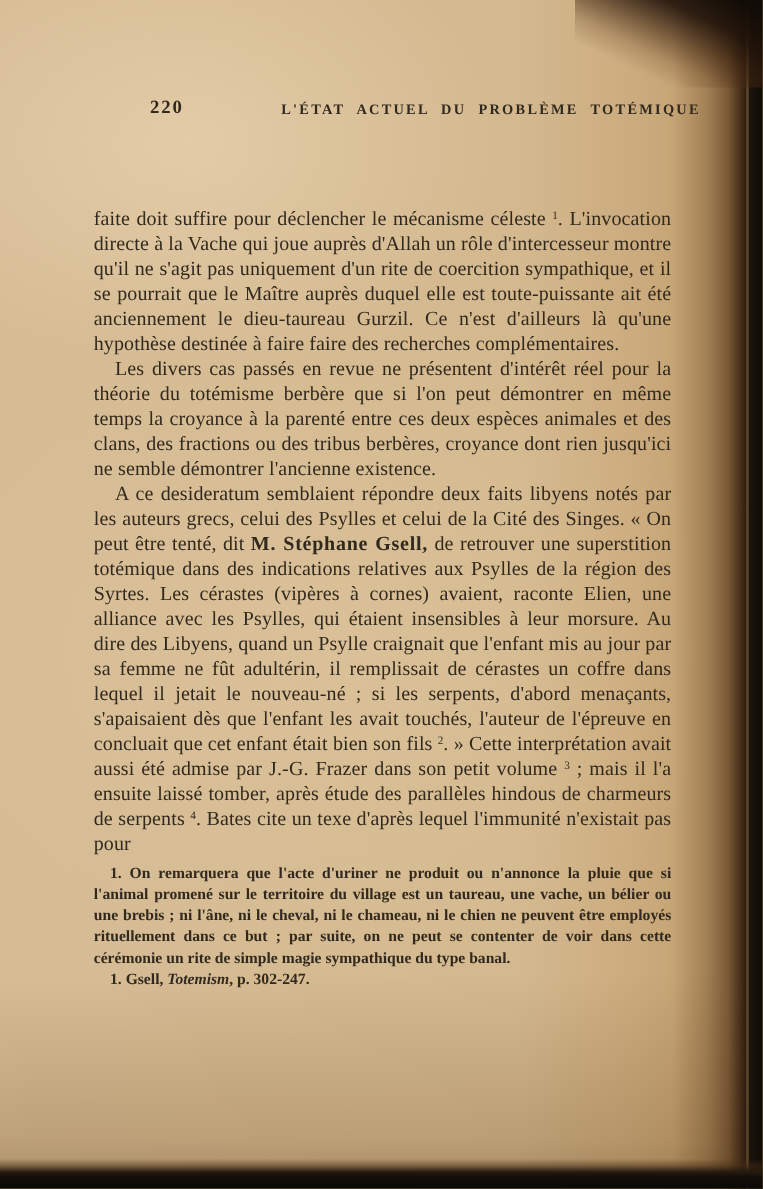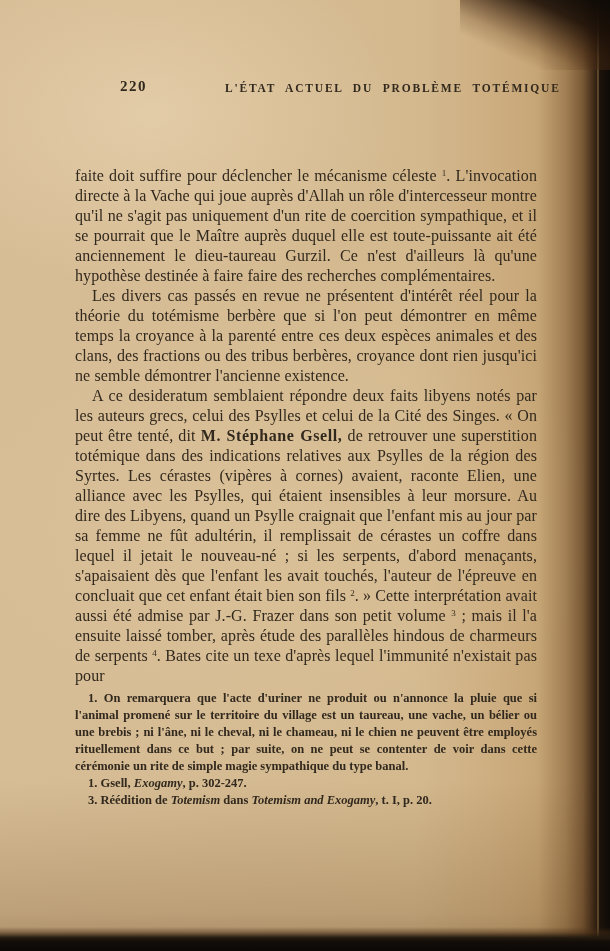--- a/index.html
+++ b/index.html
@@ -115,23 +115,22 @@
       <p class="para no-indent"><span>faite doit suffire pour déclencher le mécanisme céleste </span><sup>1</sup><span>. L'invocation directe à la Vache qui joue auprès d'Allah un rôle d'intercesseur montre qu'il ne s'agit pas uniquement d'un rite de coercition sympathique, et il se pourrait que le Maître auprès duquel elle est toute-puissante ait été anciennement le dieu-taureau Gurzil. Ce n'est d'ailleurs là qu'une hypothèse destinée à faire faire des recherches complémentaires.</span></p>
 
       <p class="para"><span>Les divers cas passés en revue ne présentent d'intérêt réel pour la théorie du totémisme berbère que si l'on peut démontrer en même temps la croyance à la parenté entre ces deux espèces animales et des clans, des fractions ou des tribus berbères, croyance dont rien jusqu'ici ne semble démontrer l'ancienne existence.</span></p>
 
       <p class="para"><span>A ce desideratum semblaient répondre deux faits libyens notés par les auteurs grecs, celui des Psylles et celui de la Cité des Singes. « On peut être tenté, dit </span><b class="bold-name">M. Stéphane Gsell,</b><span> de retrouver une superstition totémique dans des indications relatives aux Psylles de la région des Syrtes. Les cérastes (vipères à cornes) avaient, raconte Elien, une alliance avec les Psylles, qui étaient insensibles à leur morsure. Au dire des Libyens, quand un Psylle craignait que l'enfant mis au jour par sa femme ne fût adultérin, il remplissait de cérastes un coffre dans lequel il jetait le nouveau-né ; si les serpents, d'abord menaçants, s'apaisaient dès que l'enfant les avait touchés, l'auteur de l'épreuve en concluait que cet enfant était bien son fils </span><sup>2</sup><span>. » Cette interprétation avait aussi été admise par J.-G. Frazer dans son petit volume </span><sup>3</sup><span> ; mais il l'a ensuite laissé tomber, après étude des parallèles hindous de charmeurs de serpents </span><sup>4</sup><span>. Bates cite un texe d'après lequel l'immunité n'existait pas pour</span></p>
     </div>
 
     <div class="footnotes">
       <p class="fn"><span>1. On remarquera que l'acte d'uriner ne produit ou n'annonce la pluie que si l'animal promené sur le territoire du village est un taureau, une vache, un bélier ou une brebis ; ni l'âne, ni le cheval, ni le chameau, ni le chien ne peuvent être employés rituellement dans ce but ; par suite, on ne peut se contenter de voir dans cette cérémonie un rite de simple magie sympathique du type banal.</span></p>
 
-      <p class="fn"><span>1. Gsell, </span><i>Exogamy</i><span>, p. 302-247.</span></p>
+      <p class="fn"><span>1. Gsell, </span><i>Totemism</i><span>, p. 302-247.</span></p>
 
-      <p class="fn"><span>3. Réédition de </span><i>Totemism</i><span> dans </span><i>Totemism and Exogamy</i><span>, t. I, p. 20.</span></p>
 
     </div>
 
   </div>
 
   <div class="edge-right"></div>
   <div class="edge-right-highlight"></div>
   <div class="corner-tr"></div>
   <div class="edge-bottom"></div>
 

